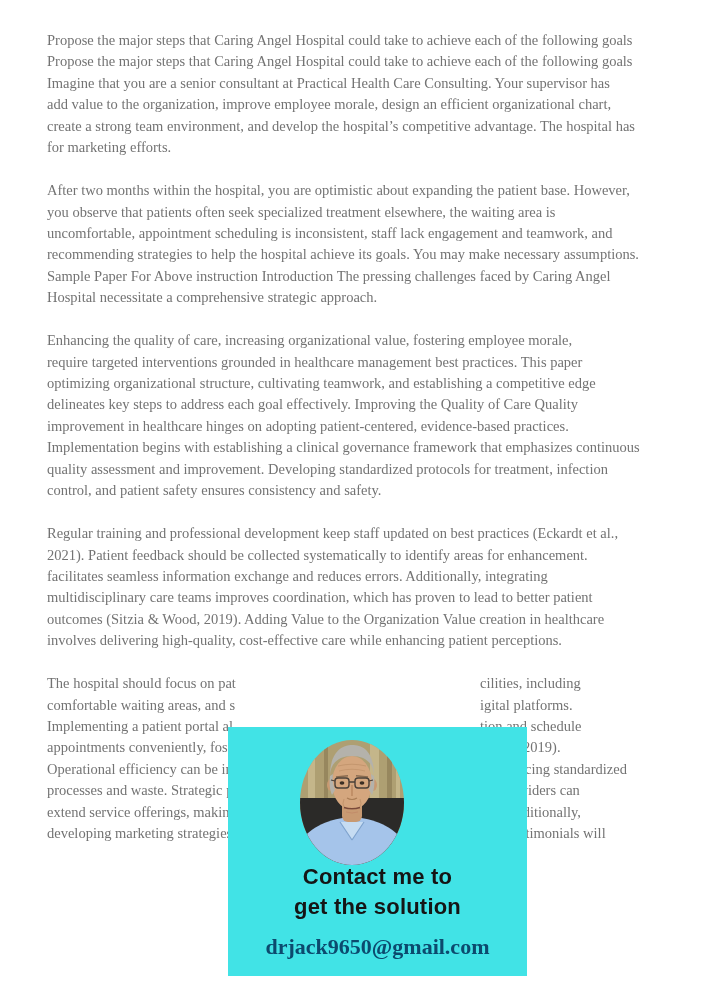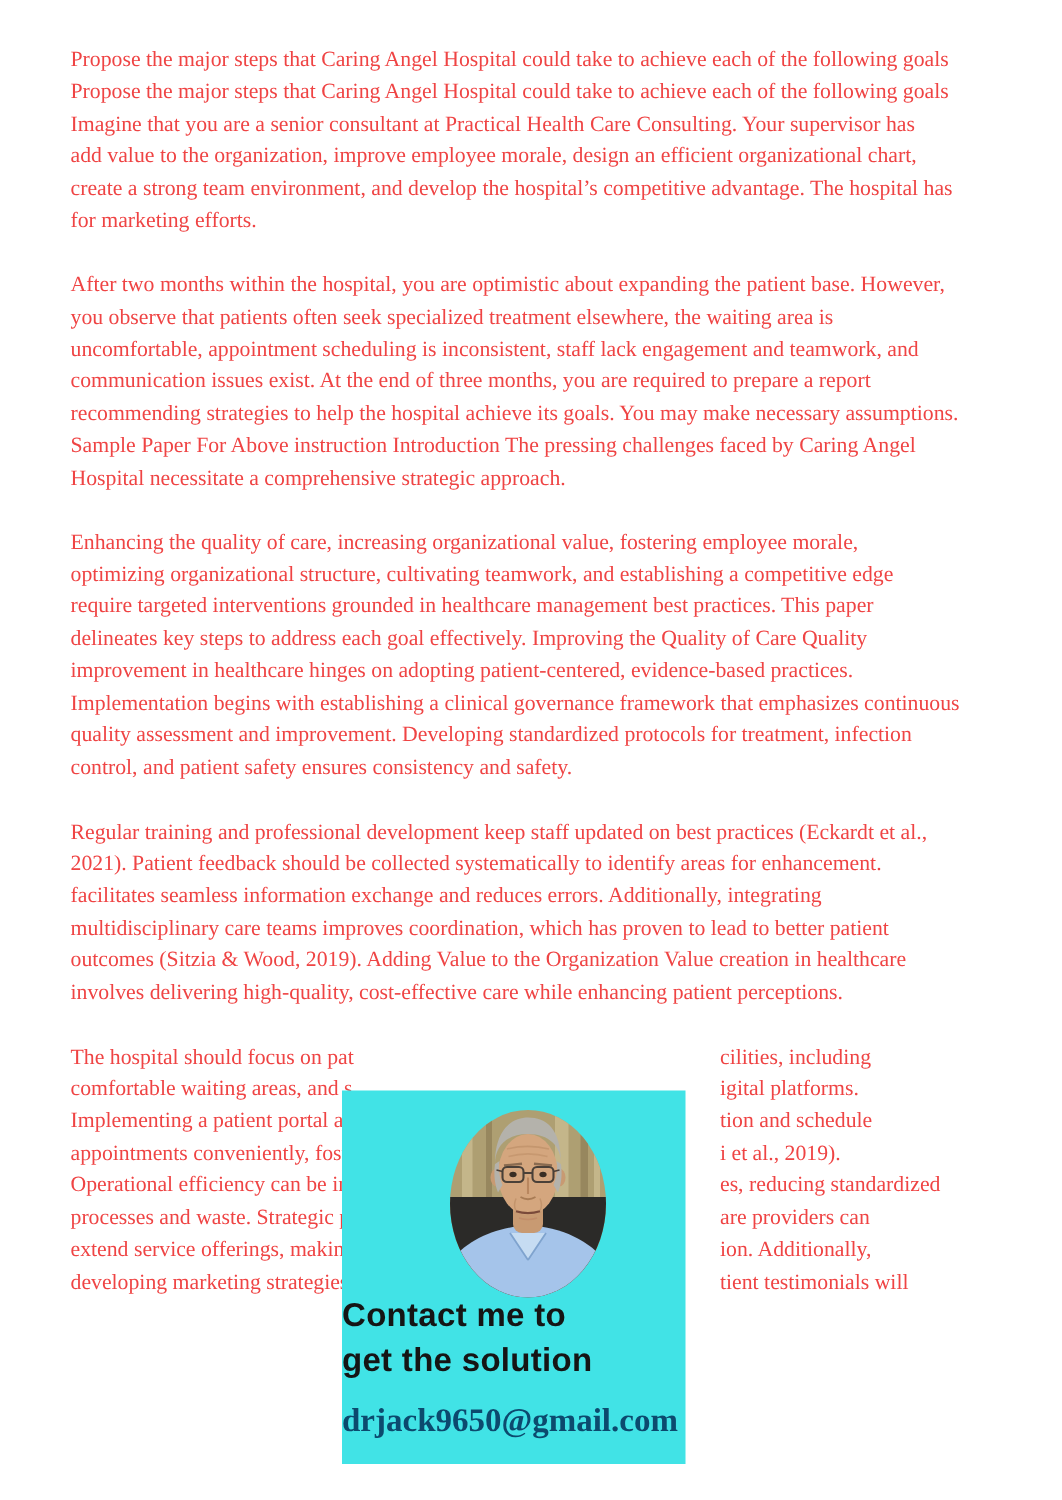--- a/index.html
+++ b/index.html
@@ -2,30 +2,30 @@
 <html><head>
 <meta charset="utf-8">
 <style>
   html,body{margin:0;padding:0;}
   body{
     width:708px;height:1000px;background:#ffffff;position:relative;
     overflow:hidden;font-family:"Liberation Serif",serif;
   }
   .doc{
     position:absolute;left:47px;top:30px;width:620px;
-    font-size:14.5px;line-height:21.45px;color:#ef4444;
+    font-size:14.5px;line-height:21.45px;color:#737373;
   }
   .para{margin:0 0 21.45px 0;}
   .para:last-child{margin-bottom:0;}
   .line{white-space:nowrap;height:21.45px;position:relative;}
   .frag-right{position:absolute;left:433px;top:0;text-align:right;}
   
   .card{
-    position:absolute;left:228px;top:727px;width:229px;height:249px;
-    z-index:5;text-align:left;
+    position:absolute;left:228px;top:727px;width:299px;height:249px;
+    z-index:5;text-align:center;
   }
   .portrait-wrap{position:absolute;top:13px;left:72px;width:104px;height:125px;}
   .contact-heading{
     position:absolute;left:0;right:0;
     font-family:"Liberation Sans",sans-serif;font-weight:700;
     font-size:22px;color:#151515;letter-spacing:0.2px;
   }
   .contact-line1{top:137px;}
   .contact-line2{top:167px;}
   .card-email{
@@ -43,29 +43,28 @@
       <div class="line">Propose the major steps that Caring Angel Hospital could take to achieve each of the following goals</div>
       <div class="line">Imagine that you are a senior consultant at Practical Health Care Consulting. Your supervisor has</div>
       <div class="line">add value to the organization, improve employee morale, design an efficient organizational chart,</div>
       <div class="line">create a strong team environment, and develop the hospital’s competitive advantage. The hospital has</div>
       <div class="line">for marketing efforts.</div>
     </div>
     <div class="para">
       <div class="line">After two months within the hospital, you are optimistic about expanding the patient base. However,</div>
       <div class="line">you observe that patients often seek specialized treatment elsewhere, the waiting area is</div>
       <div class="line">uncomfortable, appointment scheduling is inconsistent, staff lack engagement and teamwork, and</div>
-      <div class="line">communication issues exist. At the end of three months, you are required to prepare a report</div>
       <div class="line">recommending strategies to help the hospital achieve its goals. You may make necessary assumptions.</div>
       <div class="line">Sample Paper For Above instruction Introduction The pressing challenges faced by Caring Angel</div>
       <div class="line">Hospital necessitate a comprehensive strategic approach.</div>
     </div>
     <div class="para">
       <div class="line">Enhancing the quality of care, increasing organizational value, fostering employee morale,</div>
+      <div class="line">require targeted interventions grounded in healthcare management best practices. This paper</div>
       <div class="line">optimizing organizational structure, cultivating teamwork, and establishing a competitive edge</div>
-      <div class="line">require targeted interventions grounded in healthcare management best practices. This paper</div>
       <div class="line">delineates key steps to address each goal effectively. Improving the Quality of Care Quality</div>
       <div class="line">improvement in healthcare hinges on adopting patient-centered, evidence-based practices.</div>
       <div class="line">Implementation begins with establishing a clinical governance framework that emphasizes continuous</div>
       <div class="line">quality assessment and improvement. Developing standardized protocols for treatment, infection</div>
       <div class="line">control, and patient safety ensures consistency and safety.</div>
     </div>
     <div class="para">
       <div class="line">Regular training and professional development keep staff updated on best practices (Eckardt et al.,</div>
       <div class="line">2021). Patient feedback should be collected systematically to identify areas for enhancement.</div>
       <div class="line">facilitates seamless information exchange and reduces errors. Additionally, integrating</div>

